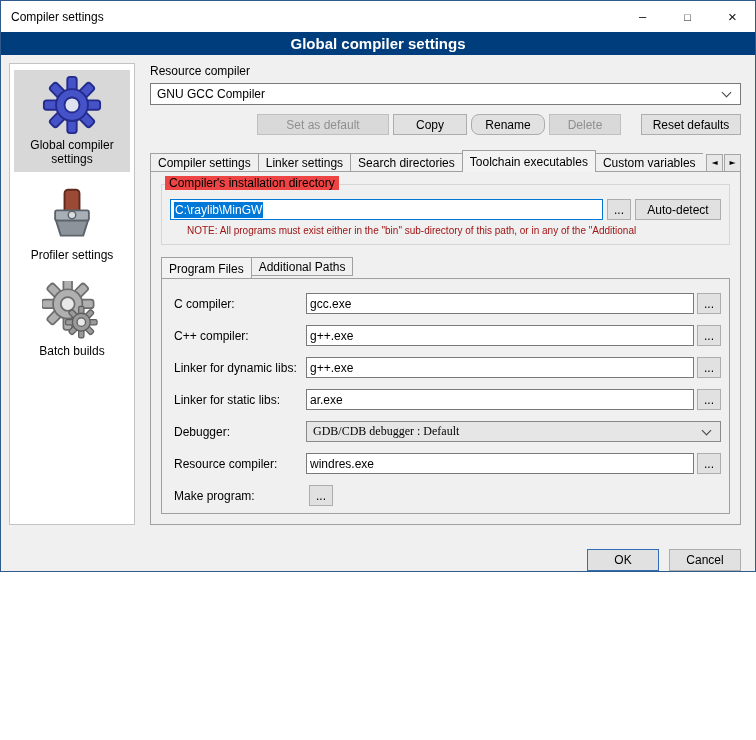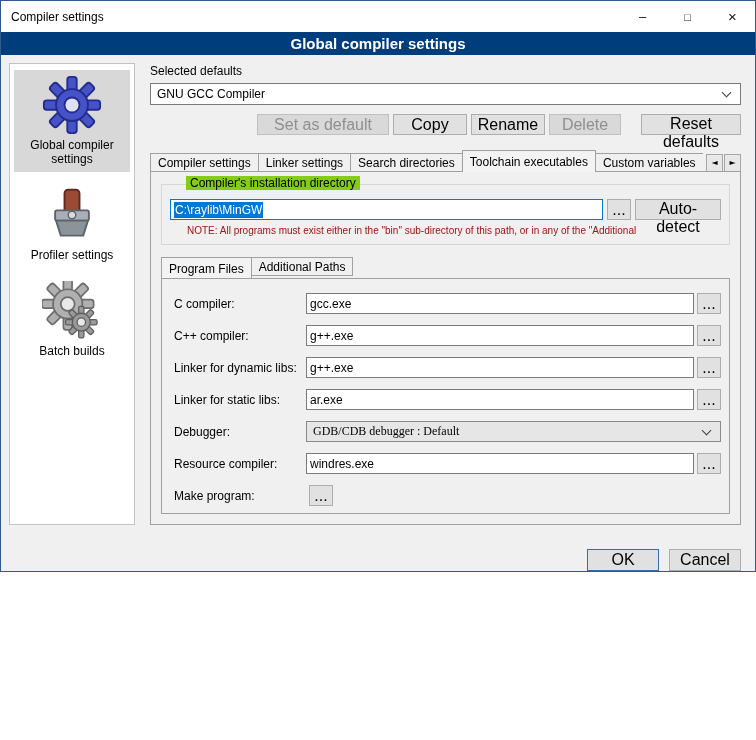--- a/index.html
+++ b/index.html
@@ -30,43 +30,43 @@
   
   .main{flex:1;display:flex;flex-direction:column;padding-left:4px;min-width:0;}
   .field-caption{margin:1px 0 5px;}
   
   .combo{height:22px;background:#fff;border:1px solid #7a7a7a;display:flex;
     align-items:center;}
   .combo .combo-text{padding-left:6px;flex:1;white-space:nowrap;overflow:hidden;}
   .chevron{width:7px;height:7px;border-right:1.6px solid #404040;border-bottom:1.6px solid #404040;
     transform:rotate(45deg);margin:-3px 10px 0 0;flex:none;}
   
-  .btn{height:21px;background:#e1e1e1;border:1px solid #adadad;font-size:16px;
+  .btn{height:21px;background:#e1e1e1;border:1px solid #adadad;font-size:12px;
     font-family:inherit;color:#000;padding:0 4px;}
   .btn.disabled{background:#d9d9d9;border-color:#c0c0c0;color:#8f8f8f;}
   .btn-row{display:flex;gap:4px;margin-top:9px;align-items:center;}
   .btn.w-setdef{width:132px;margin-left:auto;}
   .btn.w-copy{width:74px;}
-  .btn.w-rename{width:74px;}
+  .btn.w-rename{width:74px;border-radius:8px;}
   .btn.w-delete{width:72px;}
   .btn.w-reset{width:100px;margin-left:16px;}
   
   .tabbar{display:flex;height:22px;margin-top:15px;flex:none;}
   .tabstrip{flex:1;display:flex;align-items:flex-end;overflow:hidden;position:relative;z-index:2;min-width:0;}
   .tab{height:19px;padding:2px 7px 0;background:#f0f0f0;border:1px solid #a0a0a0;
     margin-right:-1px;white-space:nowrap;flex:none;}
   .tab.active{height:22px;padding-top:4px;background:#f3f3f3;border-bottom:none;}
   .tab-scroll{display:flex;align-items:flex-end;gap:1px;flex:none;padding-left:3px;}
   .scroll-btn{width:17px;height:18px;background:#e8e8e8;border:1px solid #a6a6a6;
     font-size:8px;line-height:1;padding:0;font-family:"DejaVu Sans",sans-serif;}
   .tab-panel{margin-top:-1px;border:1px solid #a0a0a0;background:#f0f0f0;position:relative;z-index:1;
     flex:1;display:flex;flex-direction:column;min-height:0;}
   
   .groupbox{position:relative;border:1px solid #d6d6d6;margin:12px 10px 0;padding-bottom:8px;flex:none;}
-  .gb-title{position:absolute;top:-9px;left:24px;background:#84cc16;padding:0 4px;}
+  .gb-title{position:absolute;top:-9px;left:3px;background:#ef4444;padding:0 4px;}
   .dir-row{display:flex;align-items:center;gap:4px;margin:14px 8px 0;}
   .textbox{background:#fff;border:1px solid #7a7a7a;height:21px;display:flex;align-items:center;
     padding:0 3px;white-space:nowrap;overflow:hidden;text-align:center;}
   .textbox.focused{border-color:#0078d7;flex:1;}
   .selected-text{background:#0078d7;color:#fff;padding:1px 1px;}
   .btn.browse{width:24px;flex:none;}
   .btn.autodetect{width:86px;flex:none;}
   .note{margin:5px 25px 0;font-size:10px;color:#a01414;white-space:nowrap;overflow:hidden;}
   
   .subtabbar{display:flex;height:22px;margin:12px 10px 0;flex:none;}
@@ -171,21 +171,21 @@
             </g>
             <circle cx="32" cy="32" r="17"></circle>
             <circle cx="32" cy="32" r="8" fill="#e8e8e8"></circle>
           </g>
         </svg>
         <span class="side-label">Batch builds</span>
       </div>
     </div>
 
     <div class="main">
-      <div class="field-caption">Selected defaults</div>
+      <div class="field-caption">Resource compiler</div>
 
       <div class="combo">
         <span class="combo-text">GNU GCC Compiler</span>
         <span class="chevron"></span>
       </div>
 
       <div class="btn-row">
         <button class="btn disabled w-setdef">Set as default</button>
         <button class="btn w-copy">Copy</button>
         <button class="btn w-rename">Rename</button>

